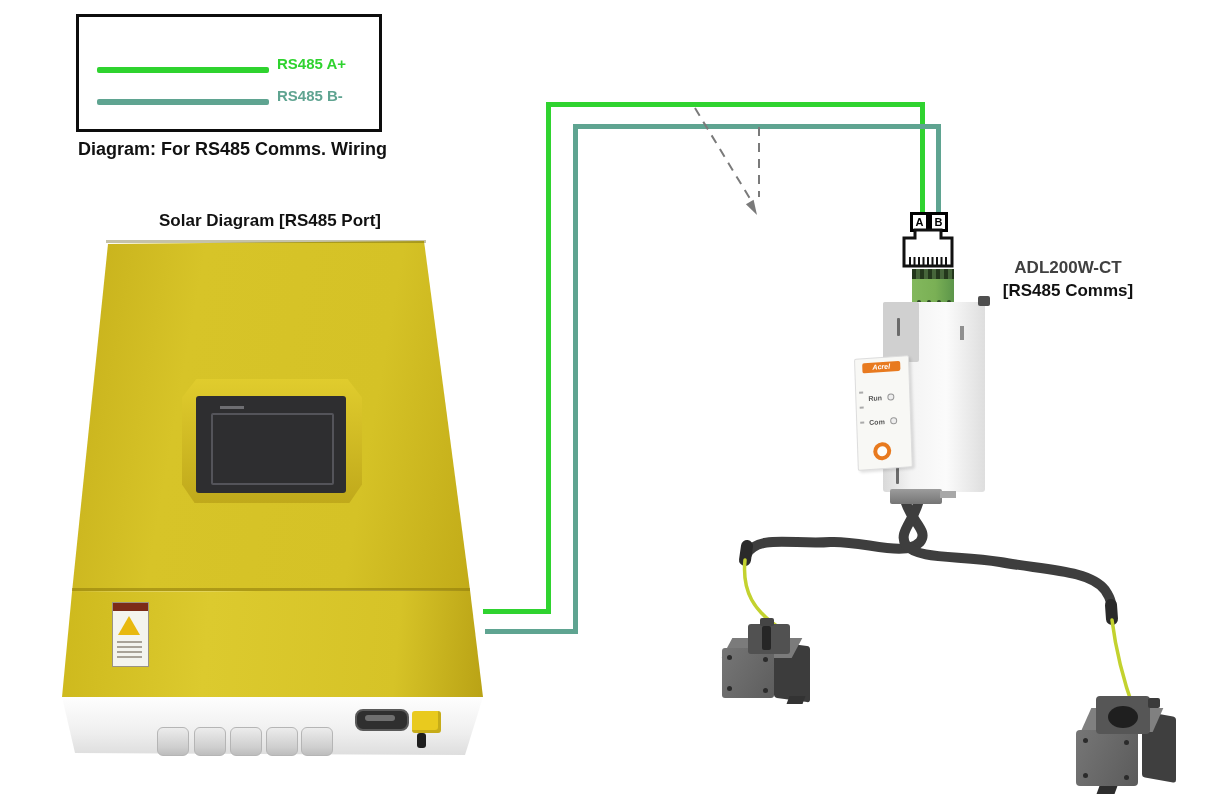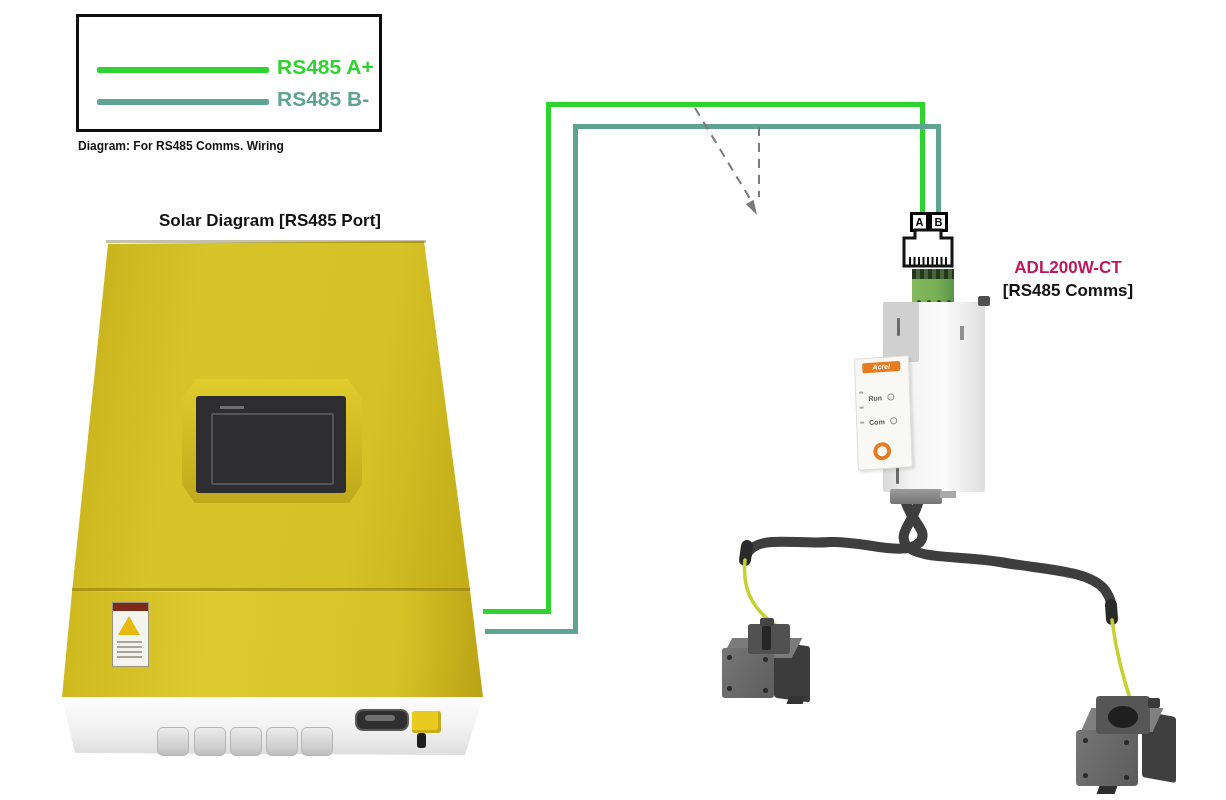--- a/index.html
+++ b/index.html
@@ -6,22 +6,22 @@
   #canvas{position:relative;width:1226px;height:800px;background:#fff;overflow:hidden;
           font-family:"Liberation Sans",sans-serif;}
   .abs{position:absolute;}
   .b{font-weight:bold;color:#111;}
   .t17{font-size:17px;line-height:22px;}
   .center{text-align:center;}
 
   
   .legend-box{left:76px;top:14px;width:300px;height:112px;border:3px solid #0d0d0d;background:#fff;}
   .legend-swatch{position:absolute;left:18px;width:172px;height:6px;border-radius:2px;}
-  .legend-label{position:absolute;left:198px;font-size:21px;font-weight:bold;}
-  .legend-caption{left:78px;top:139px;font-size:12px;}
+  .legend-label{position:absolute;left:198px;font-size:15px;font-weight:bold;}
+  .legend-caption{left:78px;top:139px;font-size:18px;}
 
   
   .wire{position:absolute;}
 
   
   .inv-face{left:60px;top:238px;width:430px;height:356px;
     background:linear-gradient(100deg,#c4ad19 0%,#d7c428 30%,#d5c226 70%,#bfa816 100%);
     clip-path:polygon(48px 6px,364px 3px,410px 352px,12px 354px);}
   .inv-topline{left:106px;top:240px;width:320px;height:3px;background:rgba(90,80,10,.35);}
   .inv-skirt{left:55px;top:590px;width:435px;height:110px;
@@ -206,21 +206,21 @@
       <rect x="19" y="29" width="2" height="8"></rect>
         <rect x="23.5" y="29" width="2" height="8"></rect>
       <rect x="28" y="29" width="2" height="8"></rect>
         <rect x="32.5" y="29" width="2" height="8"></rect>
       <rect x="37" y="29" width="2" height="8"></rect>
         <rect x="41.5" y="29" width="2" height="8"></rect>
       <rect x="46" y="29" width="2" height="8"></rect>
     </g>
   </svg>
 
-  <div class="abs meter-model" style="color: #be185d;">ADL200W-CT</div>
+  <div class="abs meter-model" style="color: #404040;">ADL200W-CT</div>
   <div class="abs meter-port">[RS485 Comms]</div>
 
   <div class="abs" style="left:712px;top:616px;width:110px;height:92px">
     <div class="ct-part" style="left:62px;top:28px;width:36px;height:56px;background:#3c3c3c;border-radius:3px;transform:skewY(8deg)"></div>
     <div class="ct-part" style="left:15px;top:22px;width:70px;height:20px;background:#7b7b7b;transform:skewX(-28deg)"></div>
     <div class="ct-part" style="left:10px;top:32px;width:52px;height:50px;border-radius:3px;background:linear-gradient(120deg,#767676,#5d5d5d)">
       <div class="ct-dot" style="left:5px;top:7px"></div>
       <div class="ct-dot" style="left:41px;top:9px"></div>
       <div class="ct-dot" style="left:5px;top:38px"></div>
       <div class="ct-dot" style="left:41px;top:40px"></div>

